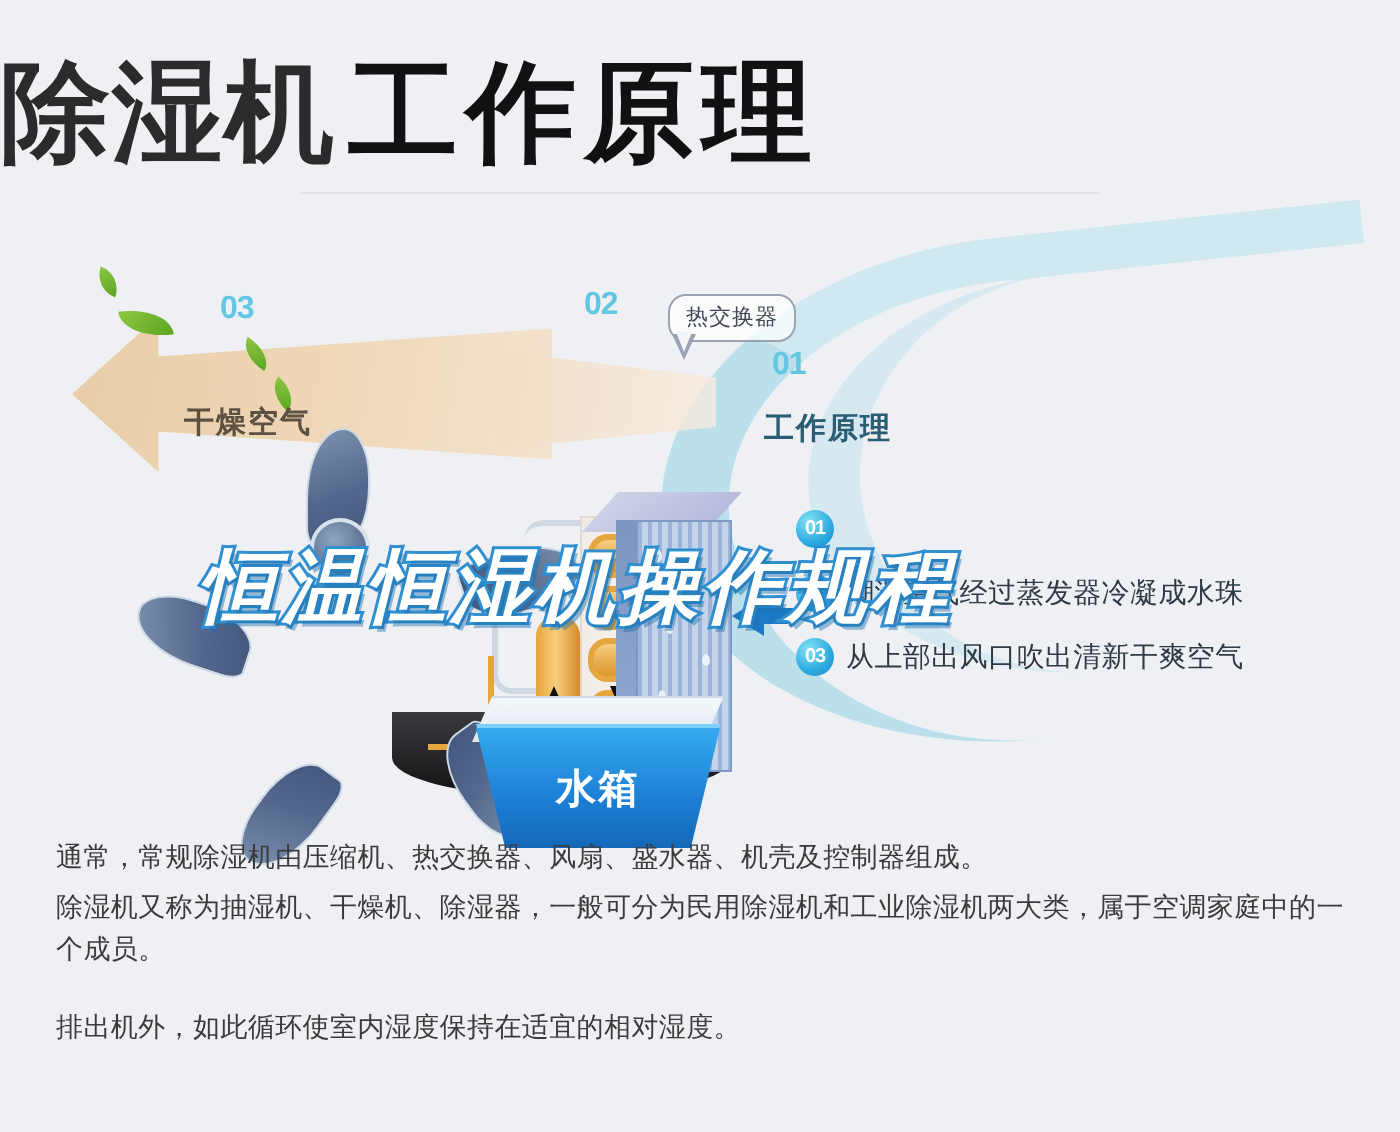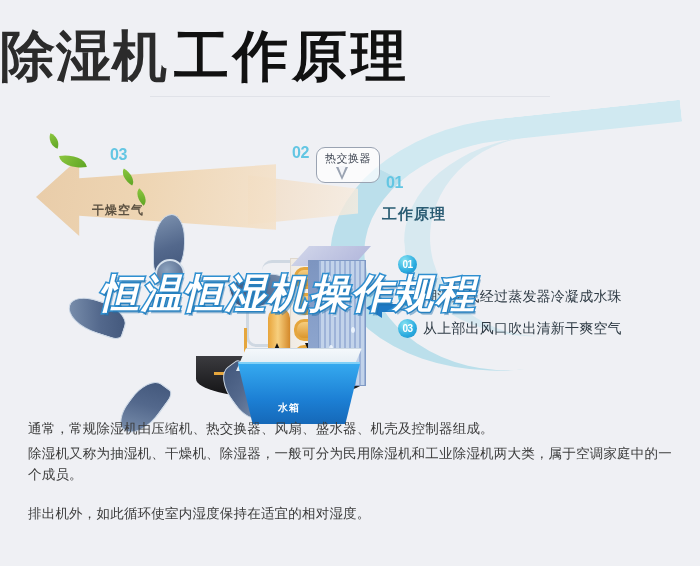--- a/index.html
+++ b/index.html
@@ -86,21 +86,21 @@
     position: absolute;
     left: 248px; top: 62px;
     width: 110px; height: 56px;
     background: linear-gradient(100deg, #f0dac0, #f7ecdf);
     clip-path: polygon(0% 6%, 100% 30%, 100% 74%, 0% 94%);
     opacity: .8;
   }
   .lbl-dry {
     position: absolute;
     left: 92px; top: 92px;
-    font-size: 12px; color: #5d5242; font-weight: 700;
+    font-size: 15px; color: #5d5242; font-weight: 700;
     letter-spacing: 1px;
   }
   .lbl-humid {
     position: absolute;
     left: 382px; top: 95px;
     font-size: 15px; color: #2a5c73; font-weight: 700;
     letter-spacing: 1px;
   }
 
   
@@ -232,35 +232,35 @@
     background: linear-gradient(180deg, #35a9ef 0%, #1c7fd4 60%, #1568b8 100%);
     clip-path: polygon(0% 0%, 100% 0%, 88% 100%, 12% 100%);
   }
   .tank-lip {
     position: absolute; left: 238px; top: 252px;
     width: 122px; height: 9px;
     background: #7fd0f7;
     clip-path: polygon(0% 0%, 100% 0%, 98% 100%, 2% 100%);
   }
   .lbl-tank {
-    position: absolute; left: 278px; top: 291px;
-    font-size: 10px; color: #ffffff; font-weight: 700; letter-spacing: 1px;
+    position: absolute; left: 278px; top: 271px;
+    font-size: 20px; color: #ffffff; font-weight: 700; letter-spacing: 1px;
   }
   .drain {
     position: absolute; left: 214px; top: 218px;
     width: 30px; height: 44px;
     border: 3px solid #e5a63d;
     border-top: none; border-left: none;
     border-radius: 0 0 14px 0;
   }
 
   
   .bubble {
-    position: absolute; left: 316px; top: 37px;
-    padding: 3px 8px 16px;
+    position: absolute; left: 334px; top: 37px;
+    padding: 3px 8px 4px;
     border: 1.6px solid #9aa3b2;
     border-radius: 9px;
     background: rgba(255,255,255,.72);
     font-size: 11px; color: #3f4653; letter-spacing: .5px;
     white-space: nowrap;
   }
   .bubble-tail {
     position: absolute; left: 336px; top: 57px;
     width: 0; height: 0;
     border-left: 6px solid transparent;

